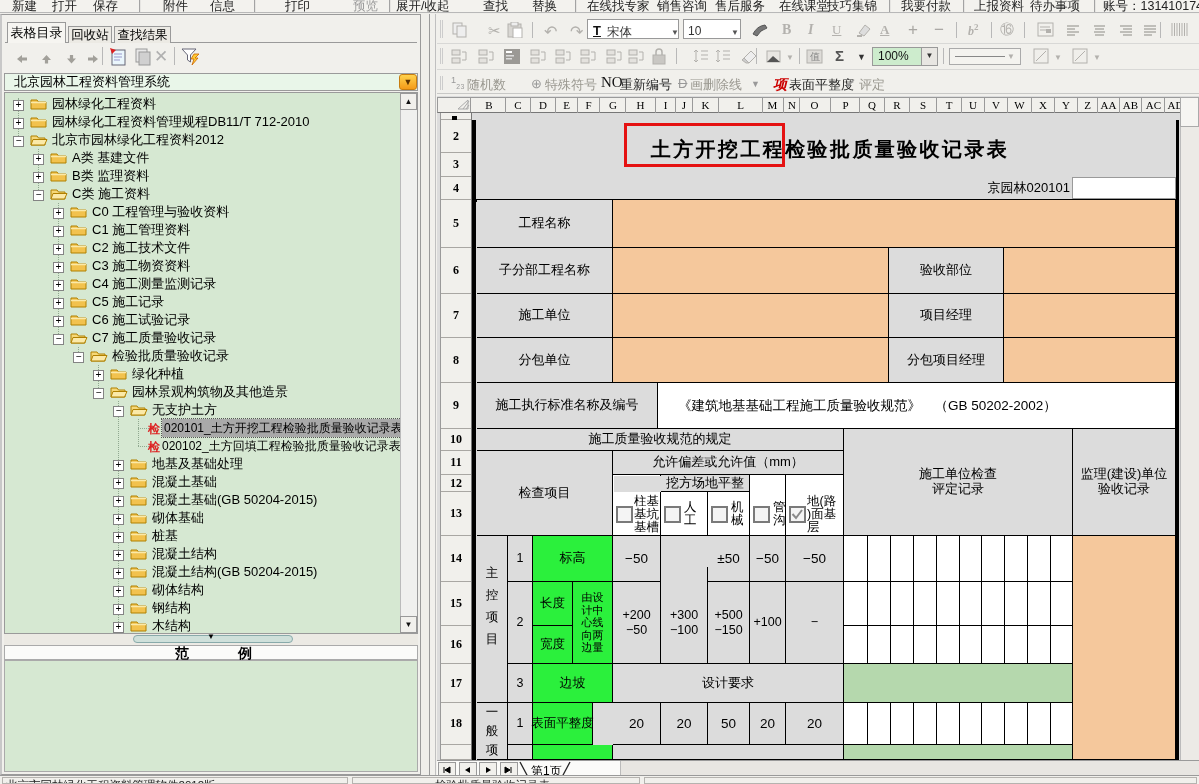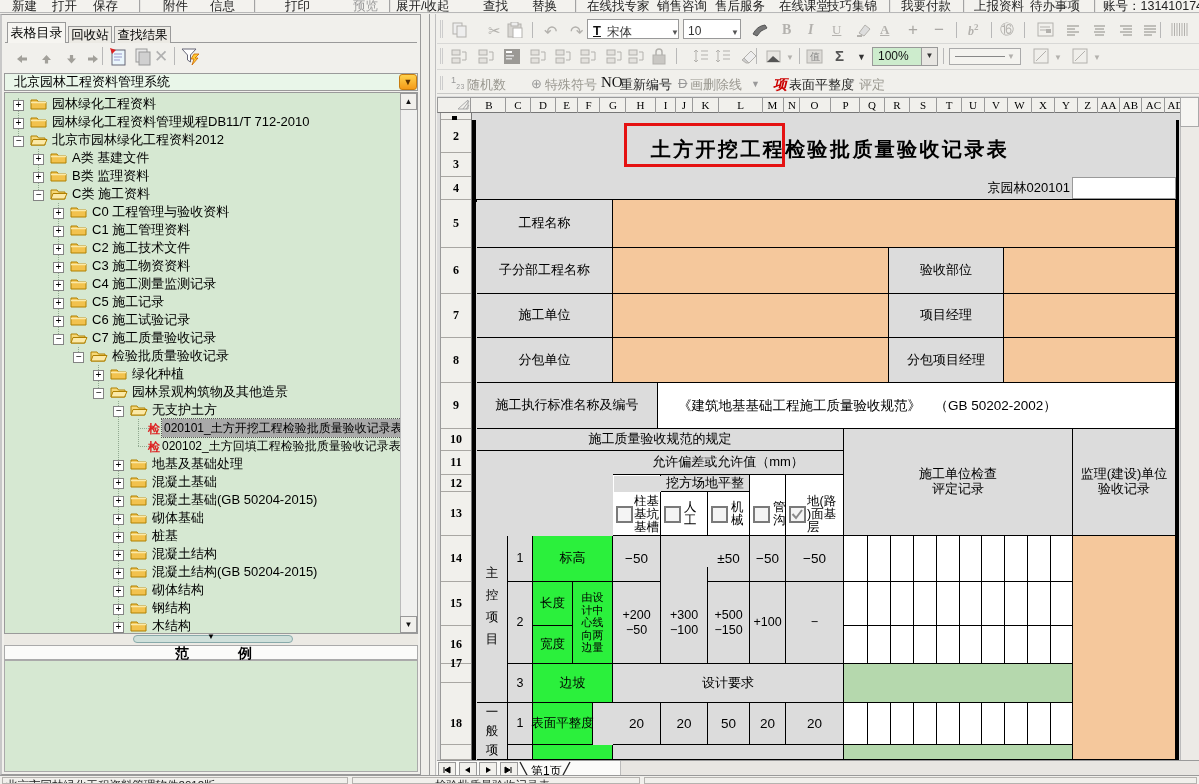--- a/index.html
+++ b/index.html
@@ -525,21 +525,21 @@
       <div class="abs" style="left:12.0px;top:280.0px;width:30.0px;height:44.0px;border-bottom:1px solid #a9a7a3;display:flex;align-items:center;justify-content:center;font-size:12px;font-weight:bold;font-family:Liberation Serif,serif">7</div>
       <div class="abs" style="left:12.0px;top:324.0px;width:30.0px;height:45.0px;border-bottom:1px solid #a9a7a3;display:flex;align-items:center;justify-content:center;font-size:12px;font-weight:bold;font-family:Liberation Serif,serif">8</div>
       <div class="abs" style="left:12.0px;top:369.0px;width:30.0px;height:46.0px;border-bottom:1px solid #a9a7a3;display:flex;align-items:center;justify-content:center;font-size:12px;font-weight:bold;font-family:Liberation Serif,serif">9</div>
       <div class="abs" style="left:12.0px;top:415.0px;width:30.0px;height:22.0px;border-bottom:1px solid #a9a7a3;display:flex;align-items:center;justify-content:center;font-size:12px;font-weight:bold;font-family:Liberation Serif,serif">10</div>
       <div class="abs" style="left:12.0px;top:437.0px;width:30.0px;height:24.0px;border-bottom:1px solid #a9a7a3;display:flex;align-items:center;justify-content:center;font-size:12px;font-weight:bold;font-family:Liberation Serif,serif">11</div>
       <div class="abs" style="left:12.0px;top:461.0px;width:30.0px;height:17.0px;border-bottom:1px solid #a9a7a3;display:flex;align-items:center;justify-content:center;font-size:12px;font-weight:bold;font-family:Liberation Serif,serif">12</div>
       <div class="abs" style="left:12.0px;top:478.0px;width:30.0px;height:44.0px;border-bottom:1px solid #a9a7a3;display:flex;align-items:center;justify-content:center;font-size:12px;font-weight:bold;font-family:Liberation Serif,serif">13</div>
       <div class="abs" style="left:12.0px;top:522.0px;width:30.0px;height:46.0px;border-bottom:1px solid #a9a7a3;display:flex;align-items:center;justify-content:center;font-size:12px;font-weight:bold;font-family:Liberation Serif,serif">14</div>
       <div class="abs" style="left:12.0px;top:568.0px;width:30.0px;height:44.0px;border-bottom:1px solid #a9a7a3;display:flex;align-items:center;justify-content:center;font-size:12px;font-weight:bold;font-family:Liberation Serif,serif">15</div>
       <div class="abs" style="left:12.0px;top:612.0px;width:30.0px;height:38.0px;border-bottom:1px solid #a9a7a3;display:flex;align-items:center;justify-content:center;font-size:12px;font-weight:bold;font-family:Liberation Serif,serif">16</div>
-      <div class="abs" style="left:12.0px;top:630px;width:30.0px;height:39.0px;border-bottom:1px solid #a9a7a3;display:flex;align-items:center;justify-content:center;font-size:12px;font-weight:bold;font-family:Liberation Serif,serif">17</div>
+      <div class="abs" style="left:12.0px;top:650.0px;width:30.0px;height:39.0px;border-bottom:1px solid #a9a7a3;display:flex;align-items:center;justify-content:center;font-size:12px;font-weight:bold;font-family:Liberation Serif,serif">17</div>
       <div class="abs" style="left:12.0px;top:689.0px;width:30.0px;height:42.0px;border-bottom:1px solid #a9a7a3;display:flex;align-items:center;justify-content:center;font-size:12px;font-weight:bold;font-family:Liberation Serif,serif">18</div>
       <div class="abs" style="left:12.0px;top:731.0px;width:30.0px;height:15.0px;border-bottom:1px solid #a9a7a3;display:flex;align-items:center;justify-content:center;font-size:12px;font-weight:bold;font-family:Liberation Serif,serif"></div>
       <div class="abs" style="left:23.0px;top:102.0px;width:5.0px;height:4.0px;background:#000"></div>
       <div class="abs" style="left:44.0px;top:106.0px;width:707.0px;height:80.0px;background:#dcdcdc"></div>
       <div class="abs" style="left:43.0px;top:106.0px;width:4.0px;height:640.0px;background:#000"></div>
       <div class="abs" style="left:747.0px;top:106.0px;width:3.0px;height:640.0px;background:#000"></div>
       <div class="abs" style="left:43.0px;top:185.0px;width:707.0px;height:3.0px;background:#000"></div>
       <div class="abs" style="left:48.0px;top:110.0px;width:699.0px;height:50.0px;display:flex;align-items:center;justify-content:center;font-size:20px;font-weight:bold;letter-spacing:2.4px;padding-left:7px">土方开挖工程检验批质量验收记录表</div>
       <div class="abs" style="left:195.0px;top:109.0px;width:161.0px;height:44.0px;border:3px solid #e51212"></div>
       <div class="abs" style="left:643.0px;top:163.0px;width:104.0px;height:22.0px;background:#fff;border:1px solid #9a9a9a"></div>
@@ -558,20 +558,21 @@
       <div class="c og" style="left:184.0px;top:324.0px;width:276.0px;height:45.0px;font-size:13px;"></div>
       <div class="c gy" style="left:460.0px;top:324.0px;width:115.0px;height:45.0px;font-size:13px;">分包项目经理</div>
       <div class="c og" style="left:575.0px;top:324.0px;width:172.0px;height:45.0px;font-size:13px;"></div>
       <div class="c gy" style="left:48.0px;top:369.0px;width:181.0px;height:46.0px;font-size:13px;">施工执行标准名称及编号</div>
       <div class="c wh" style="left:229.0px;top:369.0px;width:518.0px;height:46.0px;font-size:13.5px;justify-content:flex-start;padding-left:20px">《建筑地基基础工程施工质量验收规范》　（GB 50202-2002）</div>
       <div class="c gy" style="left:48.0px;top:415.0px;width:367.0px;height:22.0px;font-size:13px;">施工质量验收规范的规定</div>
       <div class="c gy" style="left:415.0px;top:415.0px;width:229.0px;height:107.0px;font-size:13px;">施工单位检查
 评定记录</div>
       <div class="c gy" style="left:644.0px;top:415.0px;width:103.0px;height:107.0px;font-size:13px;">监理(建设)单位
 验收记录</div>
+      <div class="c gy" style="left:48.0px;top:437.0px;width:136.0px;height:85.0px;font-size:13px;">检查项目</div>
       <div class="c gy" style="left:184.0px;top:437.0px;width:231.0px;height:24.0px;font-size:13px;">允许偏差或允许值（mm）</div>
       <div class="c gy" style="left:232.0px;top:461.0px;width:89.0px;height:17.0px;font-size:13px;">挖方场地平整</div>
       <div class="c wh" style="left:184.0px;top:461.0px;width:48.0px;height:61.0px;font-size:13px;"></div>
       <svg class="abs" style="left:187px;top:492px" width="17" height="17">
         <rect x="1" y="1" width="15" height="15" fill="#f4f4f4" stroke="#7a7a7a" stroke-width="2"></rect>
       </svg>
       <div class="abs" style="left:205px;top:480.5px;font-size:12.5px;line-height:13px;white-space:pre">柱基
 基坑
 基槽</div>
       <div class="c wh" style="left:232.0px;top:478.0px;width:47.0px;height:44.0px;font-size:13px;"></div>

